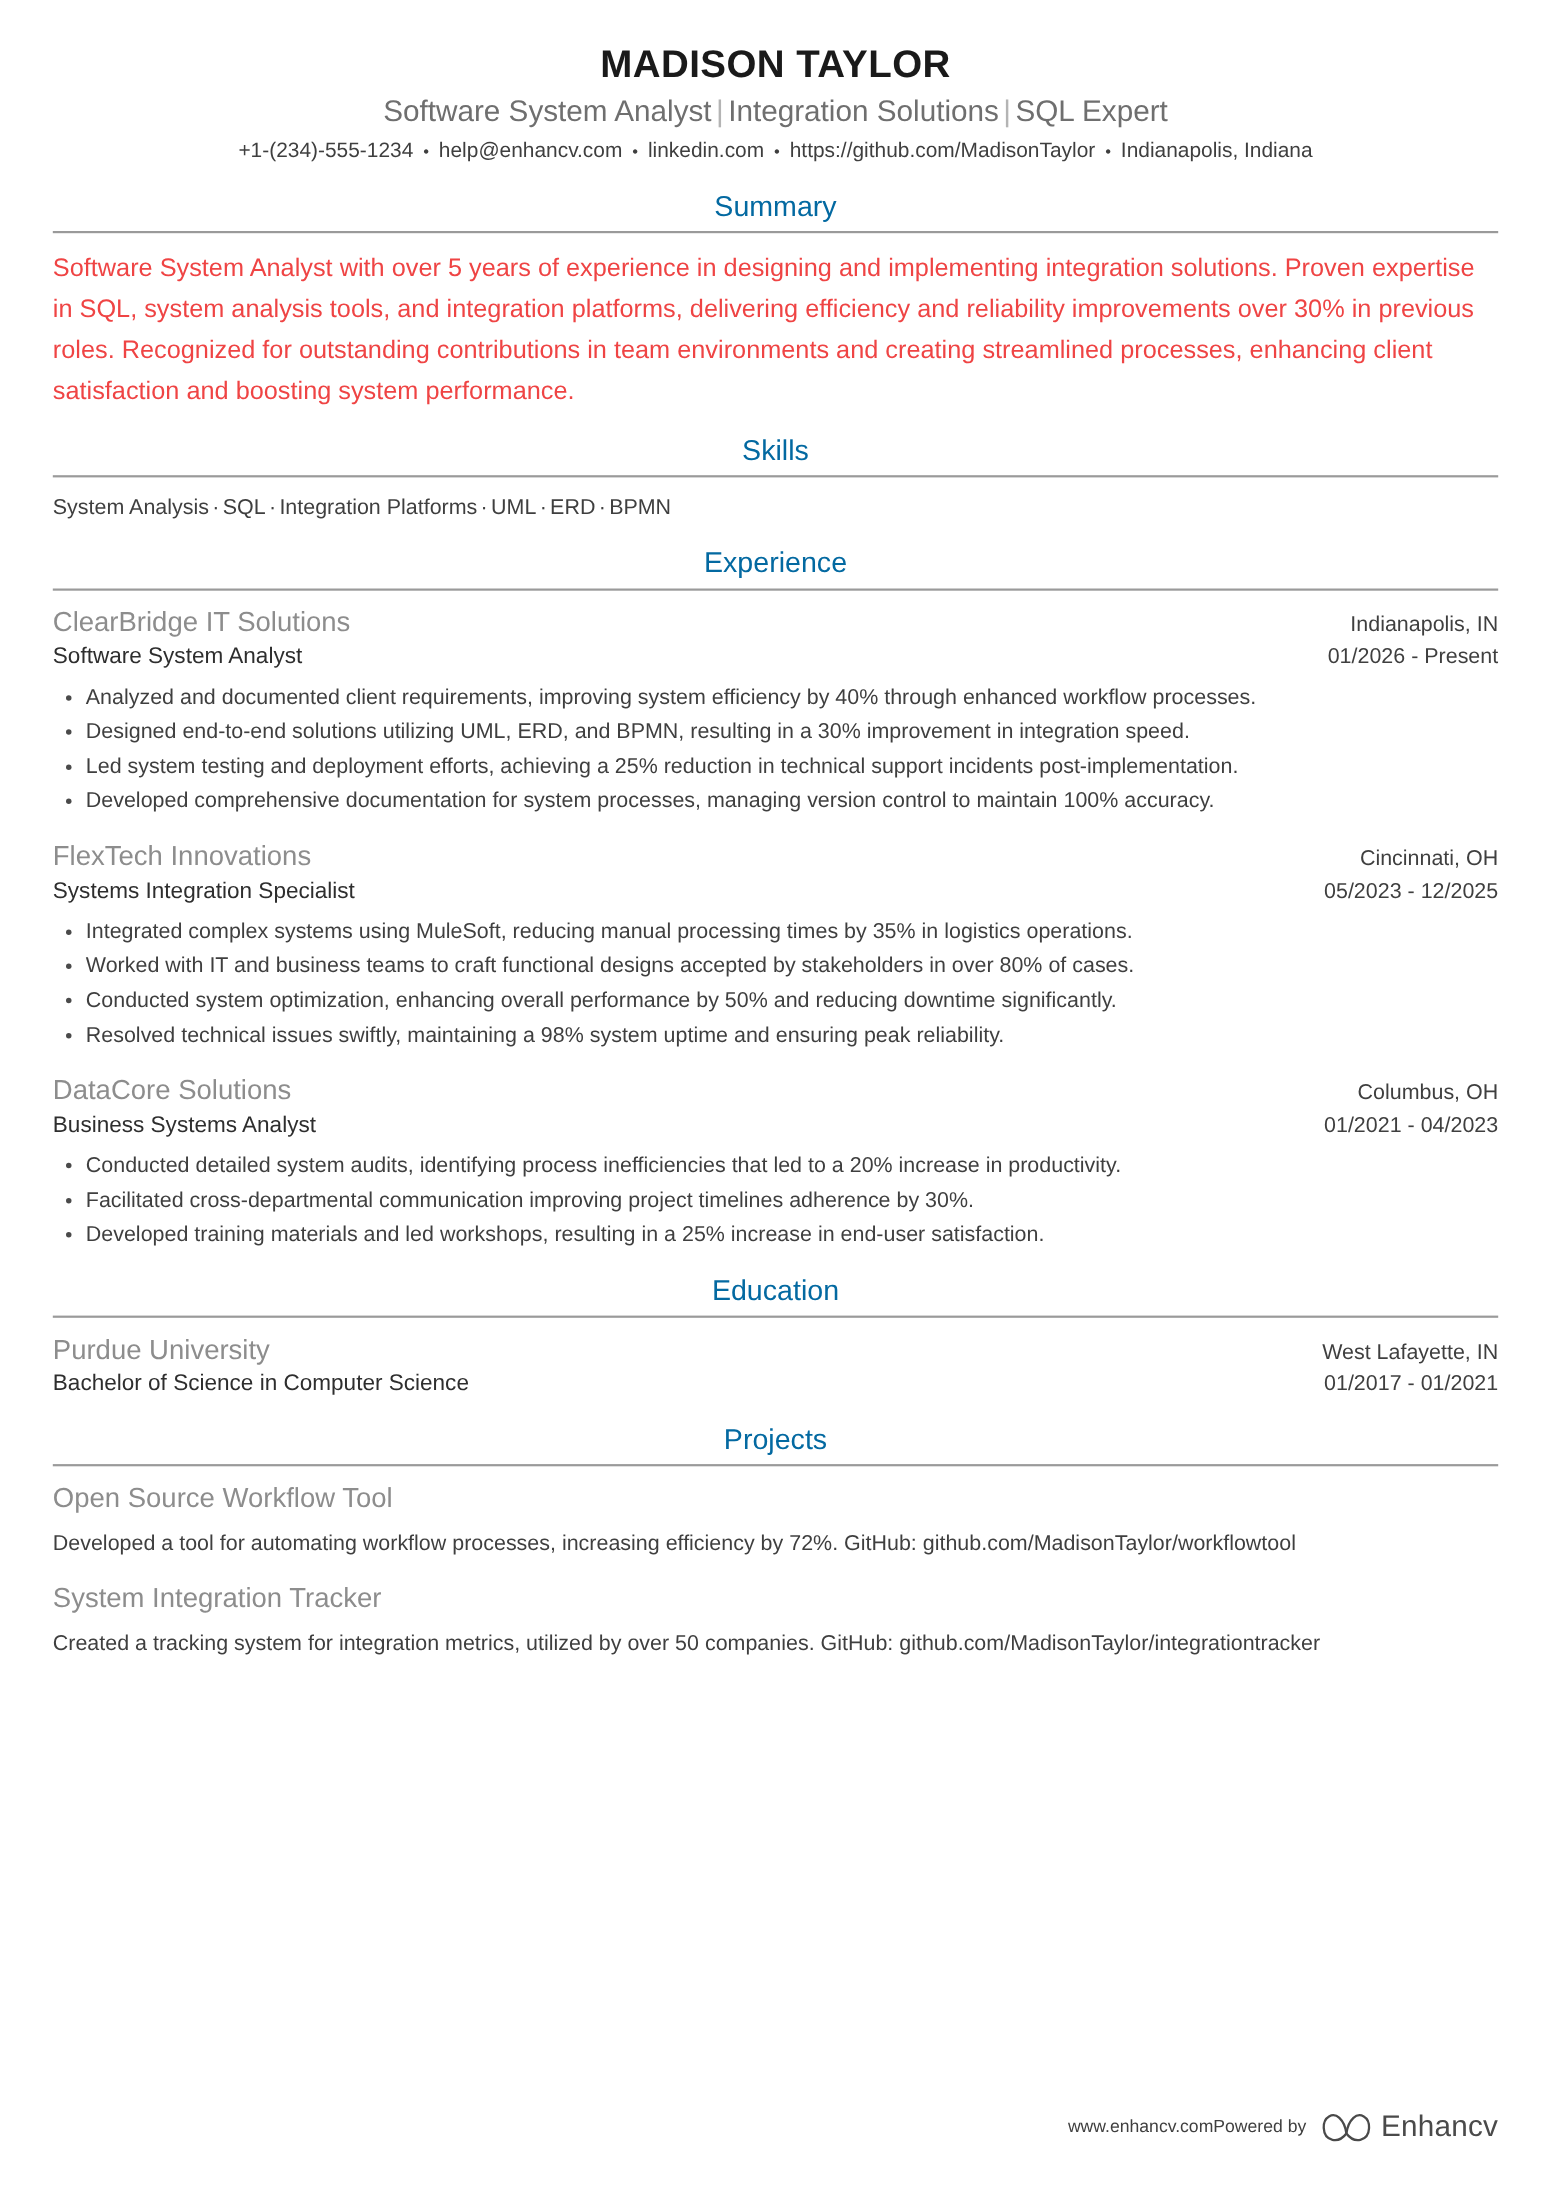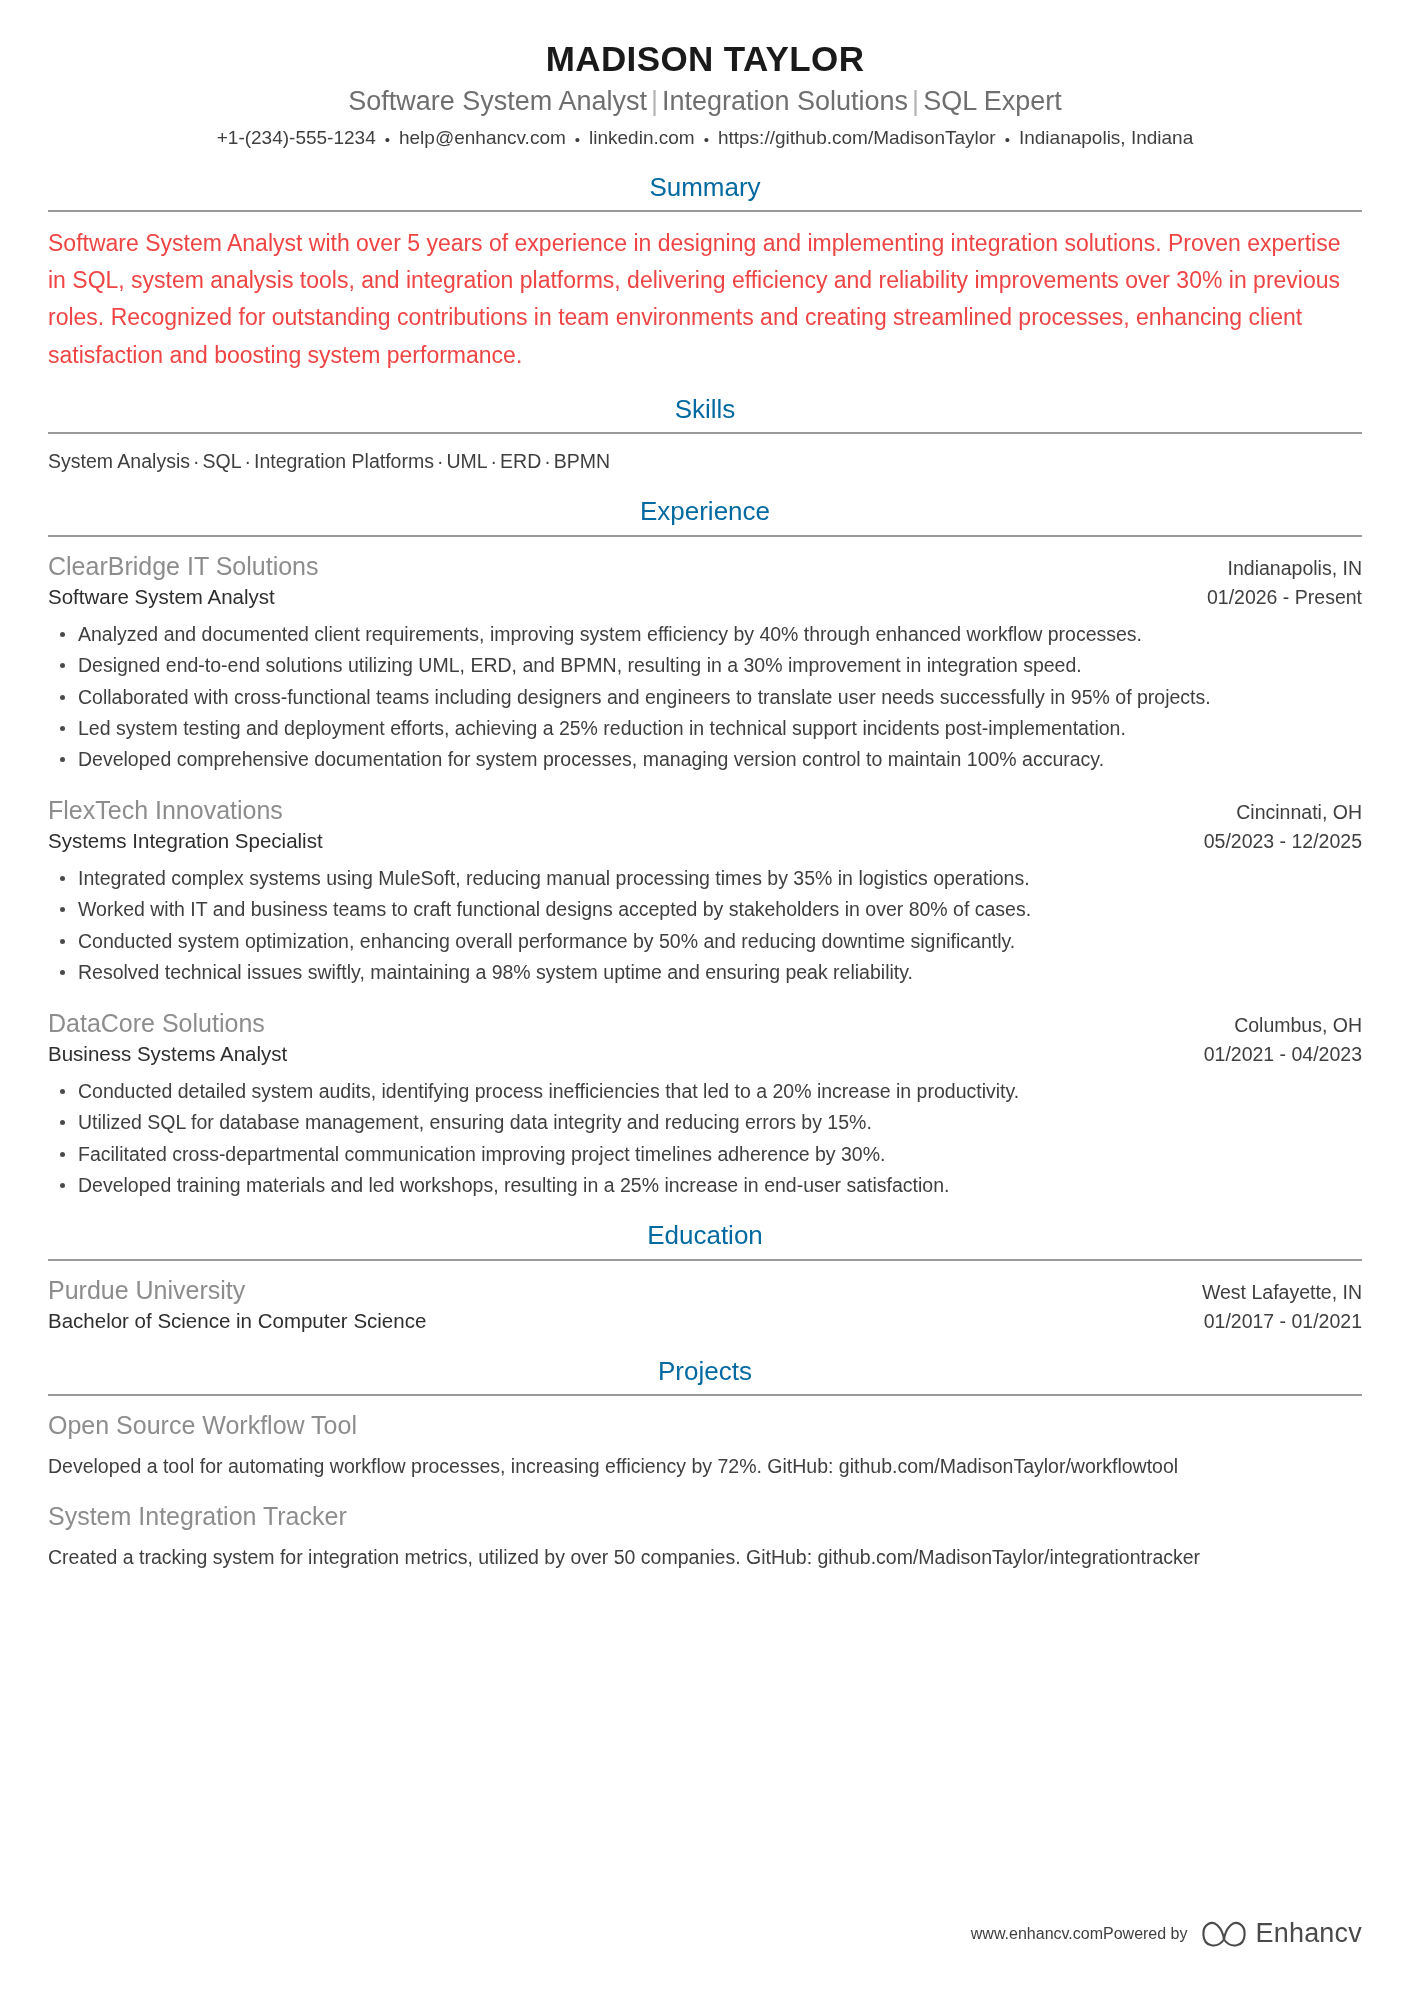--- a/index.html
+++ b/index.html
@@ -231,21 +231,20 @@
         <div class="org-name">ClearBridge IT Solutions</div>
         <div class="entry-right">Indianapolis, IN</div>
       </div>
       <div class="entry-row entry-head-spacing">
         <div class="job-title">Software System Analyst</div>
         <div class="entry-right">01/2026 - Present</div>
       </div>
       <ul class="bullets">
         <li>Analyzed and documented client requirements, improving system efficiency by 40% through enhanced workflow processes.</li>
         <li>Designed end-to-end solutions utilizing UML, ERD, and BPMN, resulting in a 30% improvement in integration speed.</li>
-        <li>Collaborated with cross-functional teams including designers and engineers to translate user needs successfully in 95% of projects.</li>
         <li>Led system testing and deployment efforts, achieving a 25% reduction in technical support incidents post-implementation.</li>
         <li>Developed comprehensive documentation for system processes, managing version control to maintain 100% accuracy.</li>
       </ul>
     </div>
 
     <div class="entry">
       <div class="entry-row">
         <div class="org-name">FlexTech Innovations</div>
         <div class="entry-right">Cincinnati, OH</div>
       </div>
@@ -265,21 +264,20 @@
       <div class="entry-row">
         <div class="org-name">DataCore Solutions</div>
         <div class="entry-right">Columbus, OH</div>
       </div>
       <div class="entry-row entry-head-spacing">
         <div class="job-title">Business Systems Analyst</div>
         <div class="entry-right">01/2021 - 04/2023</div>
       </div>
       <ul class="bullets">
         <li>Conducted detailed system audits, identifying process inefficiencies that led to a 20% increase in productivity.</li>
-        <li>Utilized SQL for database management, ensuring data integrity and reducing errors by 15%.</li>
         <li>Facilitated cross-departmental communication improving project timelines adherence by 30%.</li>
         <li>Developed training materials and led workshops, resulting in a 25% increase in end-user satisfaction.</li>
       </ul>
     </div>
   </div>
 
   <div class="section">
     <div class="section-title">Education</div>
     <hr class="section-rule">
     <div class="entry">

